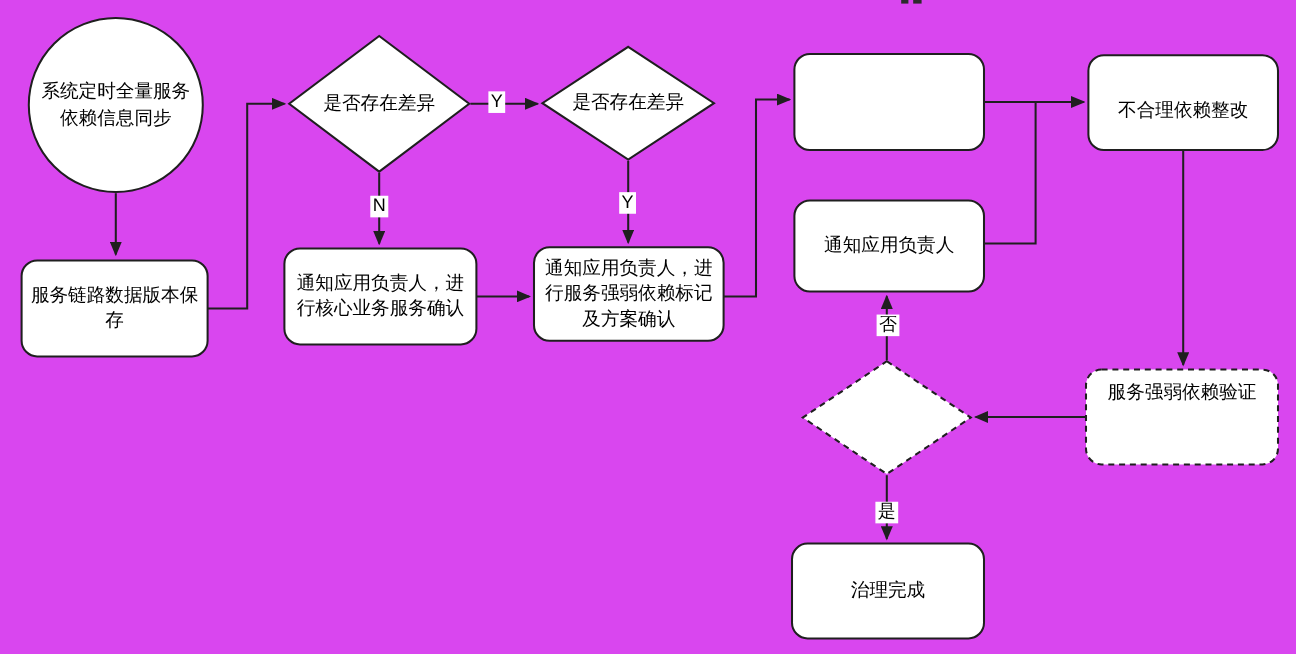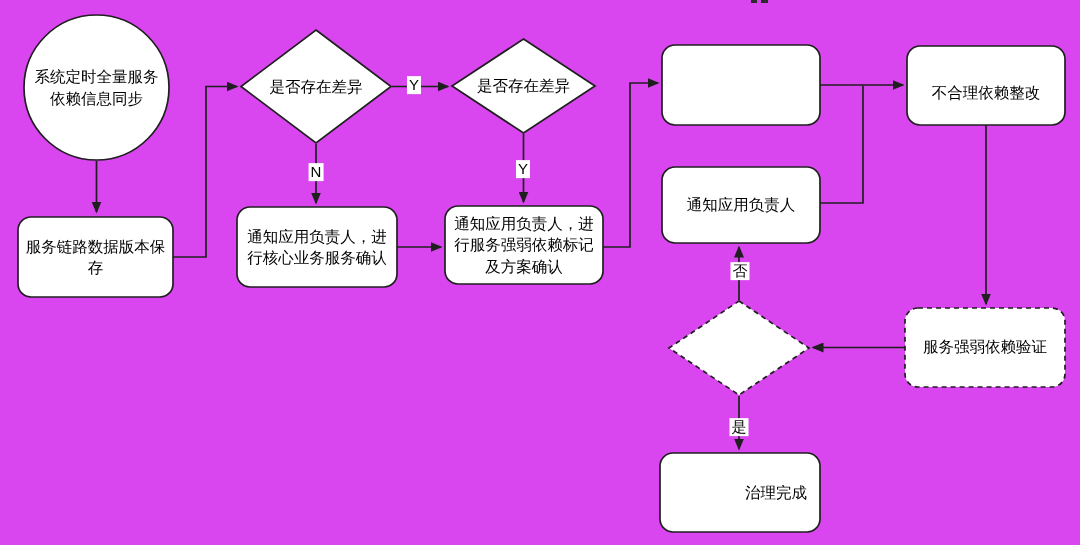--- a/index.html
+++ b/index.html
@@ -42,23 +42,23 @@
   
   .lbl-sync      { left: 26px;  top: 17px;  width: 141px; height: 141px; }
   .lbl-save      { left: 18px;  top: 217px; width: 155px; height: 80px; }
   .lbl-haslink   { left: 241px; top: 30px;  width: 150px; height: 113px; }
   .lbl-hasdiff   { left: 452px; top: 39px;  width: 143px; height: 94px; }
   .lbl-notifycore{ left: 237px; top: 207px; width: 160px; height: 80px; }
   .lbl-notifymark{ left: 445px; top: 206px; width: 158px; height: 78px; }
   .lbl-review    { left: 662px; top: 45px;  width: 158px; height: 80px; }
   .lbl-owner     { left: 662px; top: 167px; width: 158px; height: 76px; }
   .lbl-rectify   { left: 907px; top: 46px;  width: 158px; height: 94px; }
-  .lbl-verify    { left: 905px; top: 307px; width: 160px; height: 79px; }
+  .lbl-verify    { left: 905px; top: 288px; width: 160px; height: 79px; }
   .lbl-judge     { left: 669px; top: 301px; width: 140px; height: 94px; }
-  .lbl-done      { left: 660px; top: 453px; width: 160px; height: 79px; padding-left: 36px; }
+  .lbl-done      { left: 660px; top: 453px; width: 160px; height: 79px; }
   
   .elbl-y1 { left: 414px; top: 85px; }
   .elbl-n1 { left: 316px; top: 172px; }
   .elbl-y2 { left: 523px; top: 169px; }
   .elbl-no { left: 740px; top: 271px; }
   .elbl-yes{ left: 739px; top: 427px; }
 </style>
 </head>
 <body>
 

